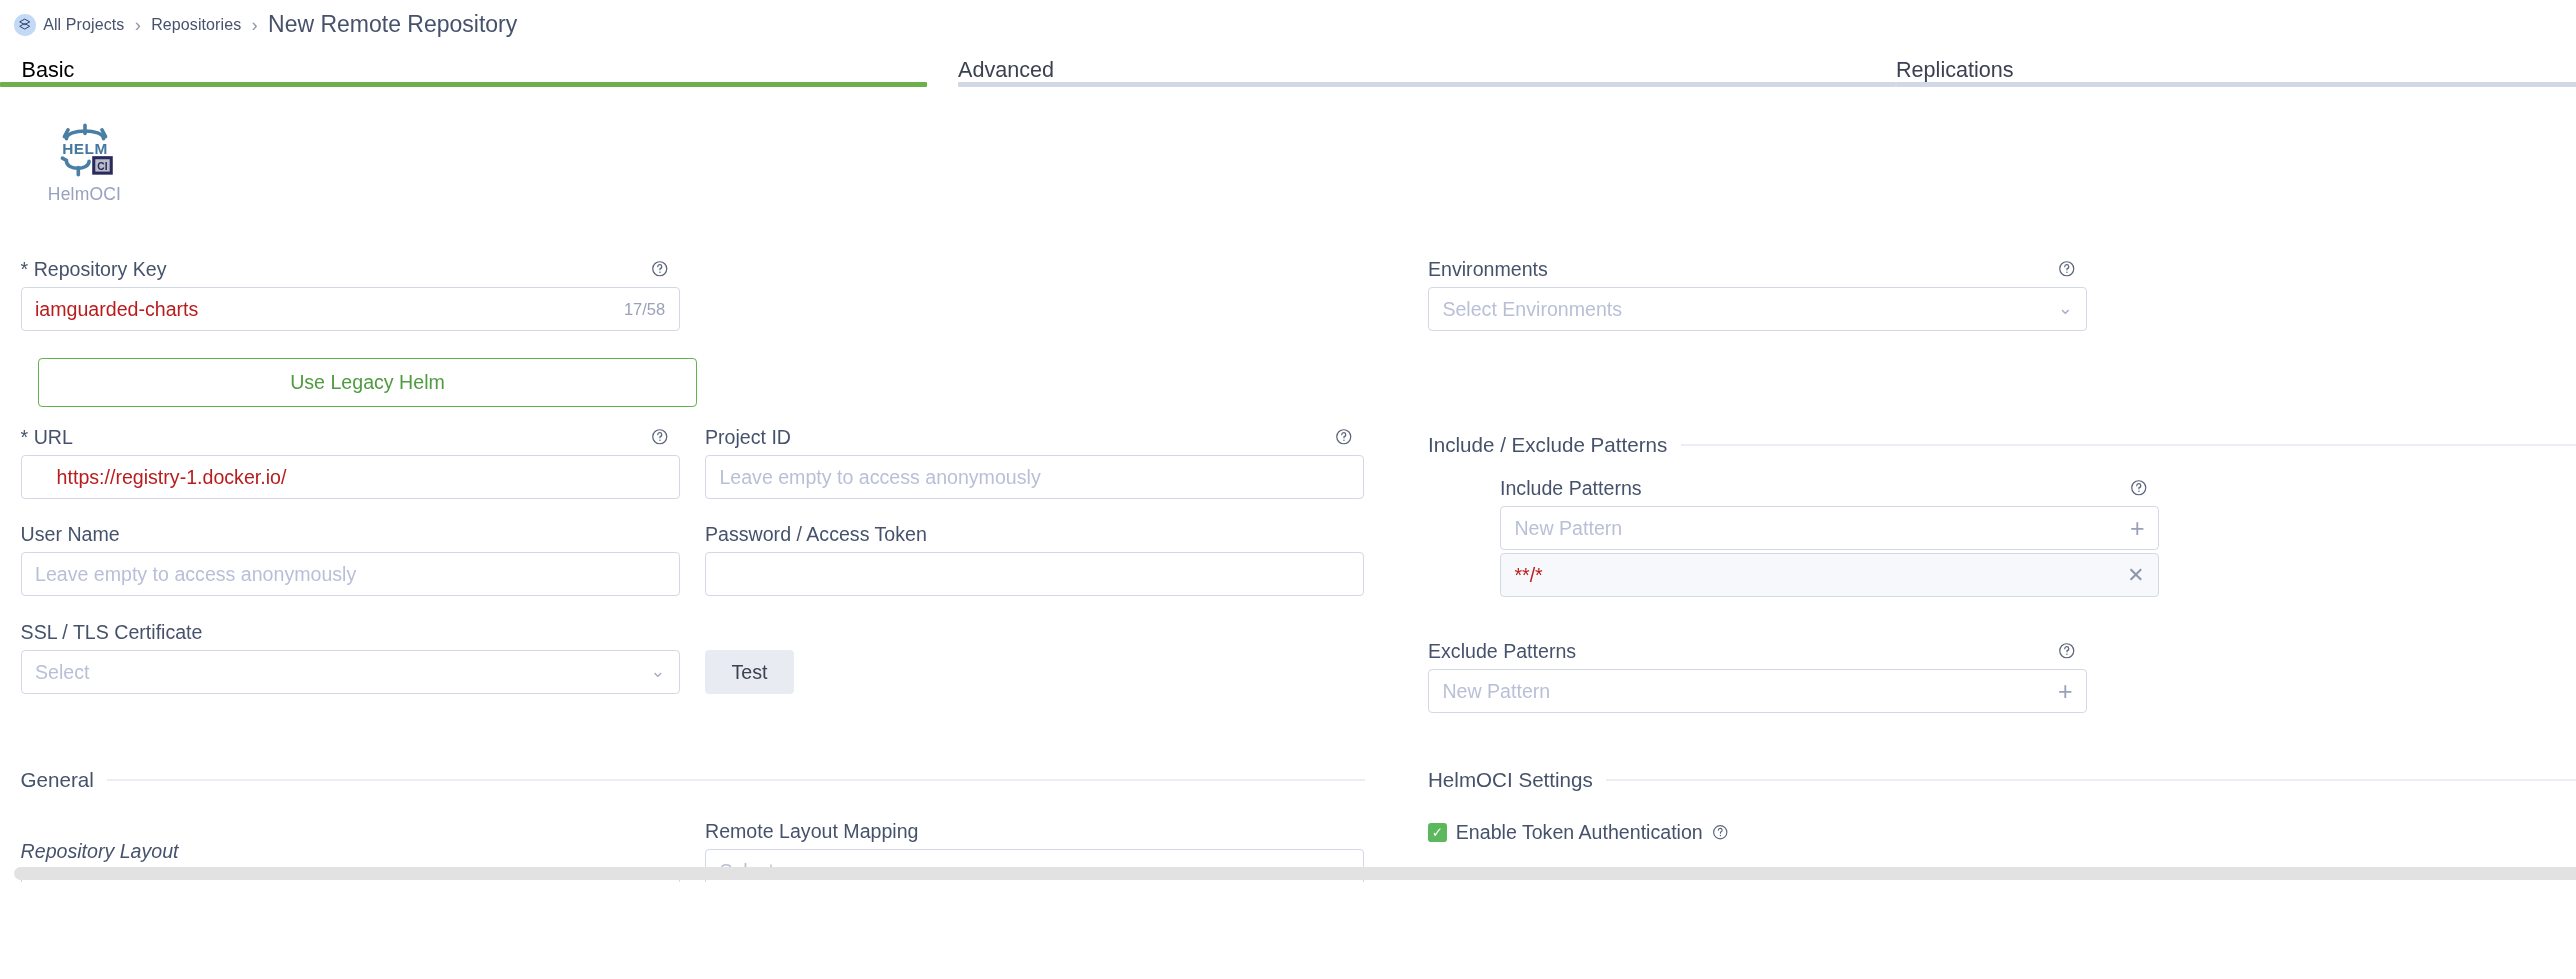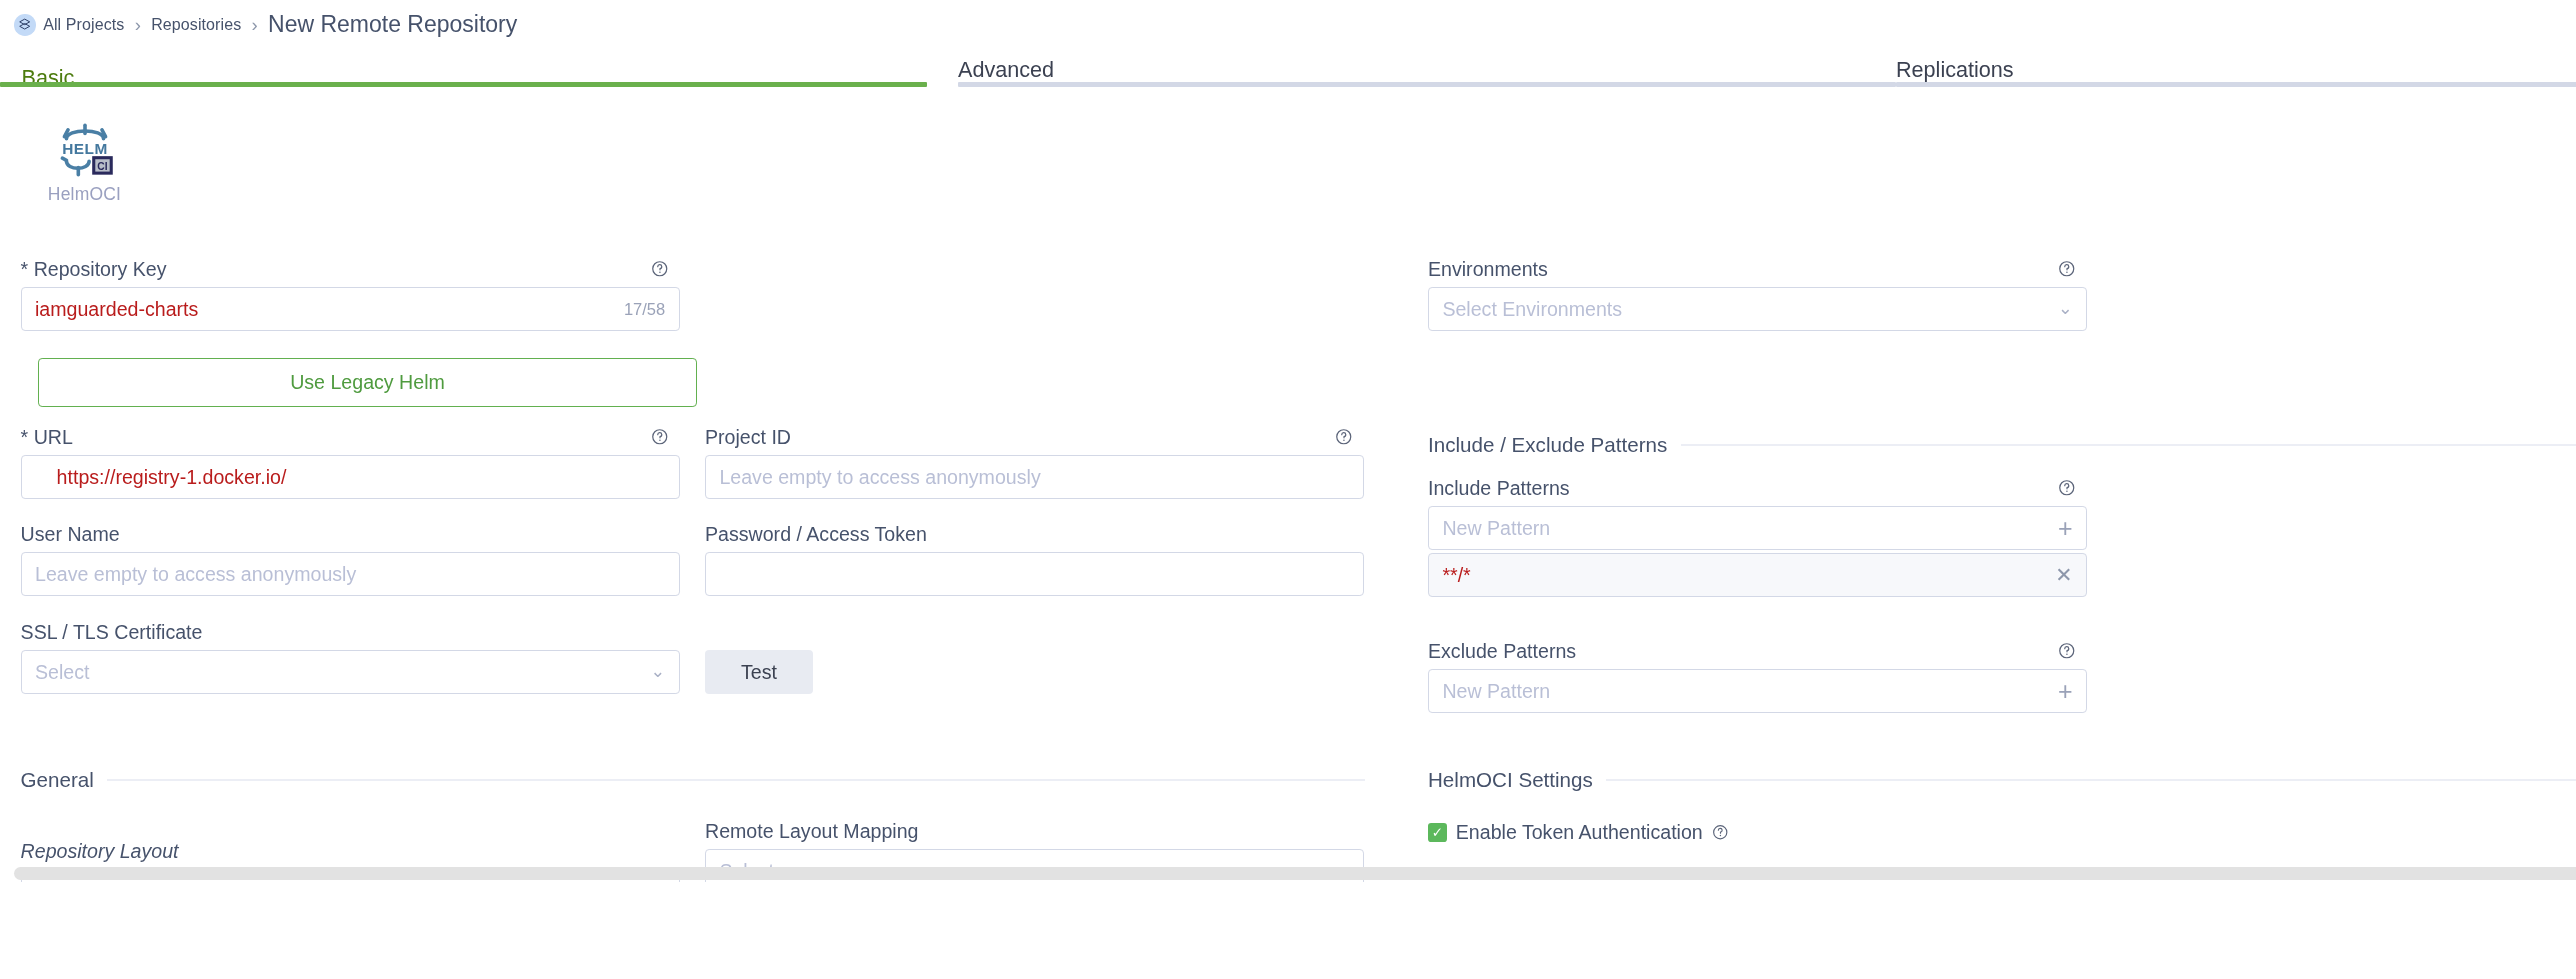--- a/index.html
+++ b/index.html
@@ -27,21 +27,21 @@
   .bc-avatar svg { display:block; }
   .bc-link { font-size: 16px; color: #46526b; letter-spacing: 0.1px; white-space: nowrap; }
   .bc-sep { font-size: 18.5px; color: #8d97ab; padding: 0 3.1px; }
   .bc-current { font-size: 23px; color: #46526b; white-space: nowrap; }
 
   
   .tabs { position: absolute; left: 0; top: 54px; width: 2800px; height: 33px; }
   .tab { position: absolute; top: 0; height: 33px; }
   .tab-label { font-size: 21.6px; white-space: nowrap; }
   .tab .bar { position: absolute; left: 0; bottom: 0; height: 5.2px; border-radius: 1px; }
-  .tab.active .tab-label { color: #4d7c0f; margin-top: 8px; }
+  .tab.active .tab-label { color: #000000; }
   .tab.active .bar { background: #6ab04c; }
   .tab.idle .tab-label { color: #3b4151; }
   .tab.idle .bar { background: #d3d8e6; }
 
   #tab-basic       { left: 0px;    width: 927px; }
   #tab-basic .tab-label { position:absolute; left: 21.6px; top: 3.1px; }
   #tab-basic .bar  { width: 927px; }
   #tab-advanced    { left: 958px; width: 938px; }
   #tab-advanced .tab-label { position:absolute; left: 0px; top: 3.1px; }
   #tab-advanced .bar { width: 938px; }
@@ -221,21 +221,21 @@
   </div>
 
   <div class="field" style="left:20.6px; top:621px; width:659px;">
     <div class="f-label">SSL / TLS Certificate</div>
     <div class="input" style="top:29px; width:659px; height:44px;">
       <span class="ph">Select</span>
       <span class="chev">⌄</span>
     </div>
   </div>
 
-  <button class="btn-grey" style="left:705px; top:650px; width:108px; height:44px;">Test</button>
+  <button class="btn-grey" style="left:705px; top:650px; width:89px; height:44px;">Test</button>
 
   <div class="field" style="left:705px; top:426px; width:659px;">
     <div class="f-label">Project ID</div>
     <span class="help" style="right:11.3px; top:2.1px;">
       <svg width="17.5" height="17.5" viewBox="0 0 20 20" fill="none" stroke="#5b6479" stroke-width="1.4">
         <circle cx="10" cy="10" r="8"></circle>
         <path d="M7.7 7.6a2.3 2.3 0 1 1 2.6 2.3v1.3" stroke-linecap="round"></path>
         <circle cx="10.2" cy="14" r=".85" fill="#5b6479" stroke="none"></circle>
       </svg>
     </span>
@@ -264,21 +264,21 @@
       <span class="ph">Select Environments</span>
       <span class="chev">⌄</span>
     </div>
   </div>
 
   <div class="section" style="left:1428px; top:433px; width:1340px;">
     <span class="s-title">Include / Exclude Patterns</span>
     <span class="s-rule"></span>
   </div>
 
-  <div class="field" style="left:1428px; top:477px; width:659px;">
+  <div class="field" style="left:1500px; top:477px; width:659px;">
     <div class="f-label">Include Patterns</div>
     <span class="help" style="right:11.3px; top:2.1px;">
       <svg width="17.5" height="17.5" viewBox="0 0 20 20" fill="none" stroke="#5b6479" stroke-width="1.4">
         <circle cx="10" cy="10" r="8"></circle>
         <path d="M7.7 7.6a2.3 2.3 0 1 1 2.6 2.3v1.3" stroke-linecap="round"></path>
         <circle cx="10.2" cy="14" r=".85" fill="#5b6479" stroke="none"></circle>
       </svg>
     </span>
     <div class="input" style="top:29px; width:659px; height:44px;">
       <span class="ph">New Pattern</span>

